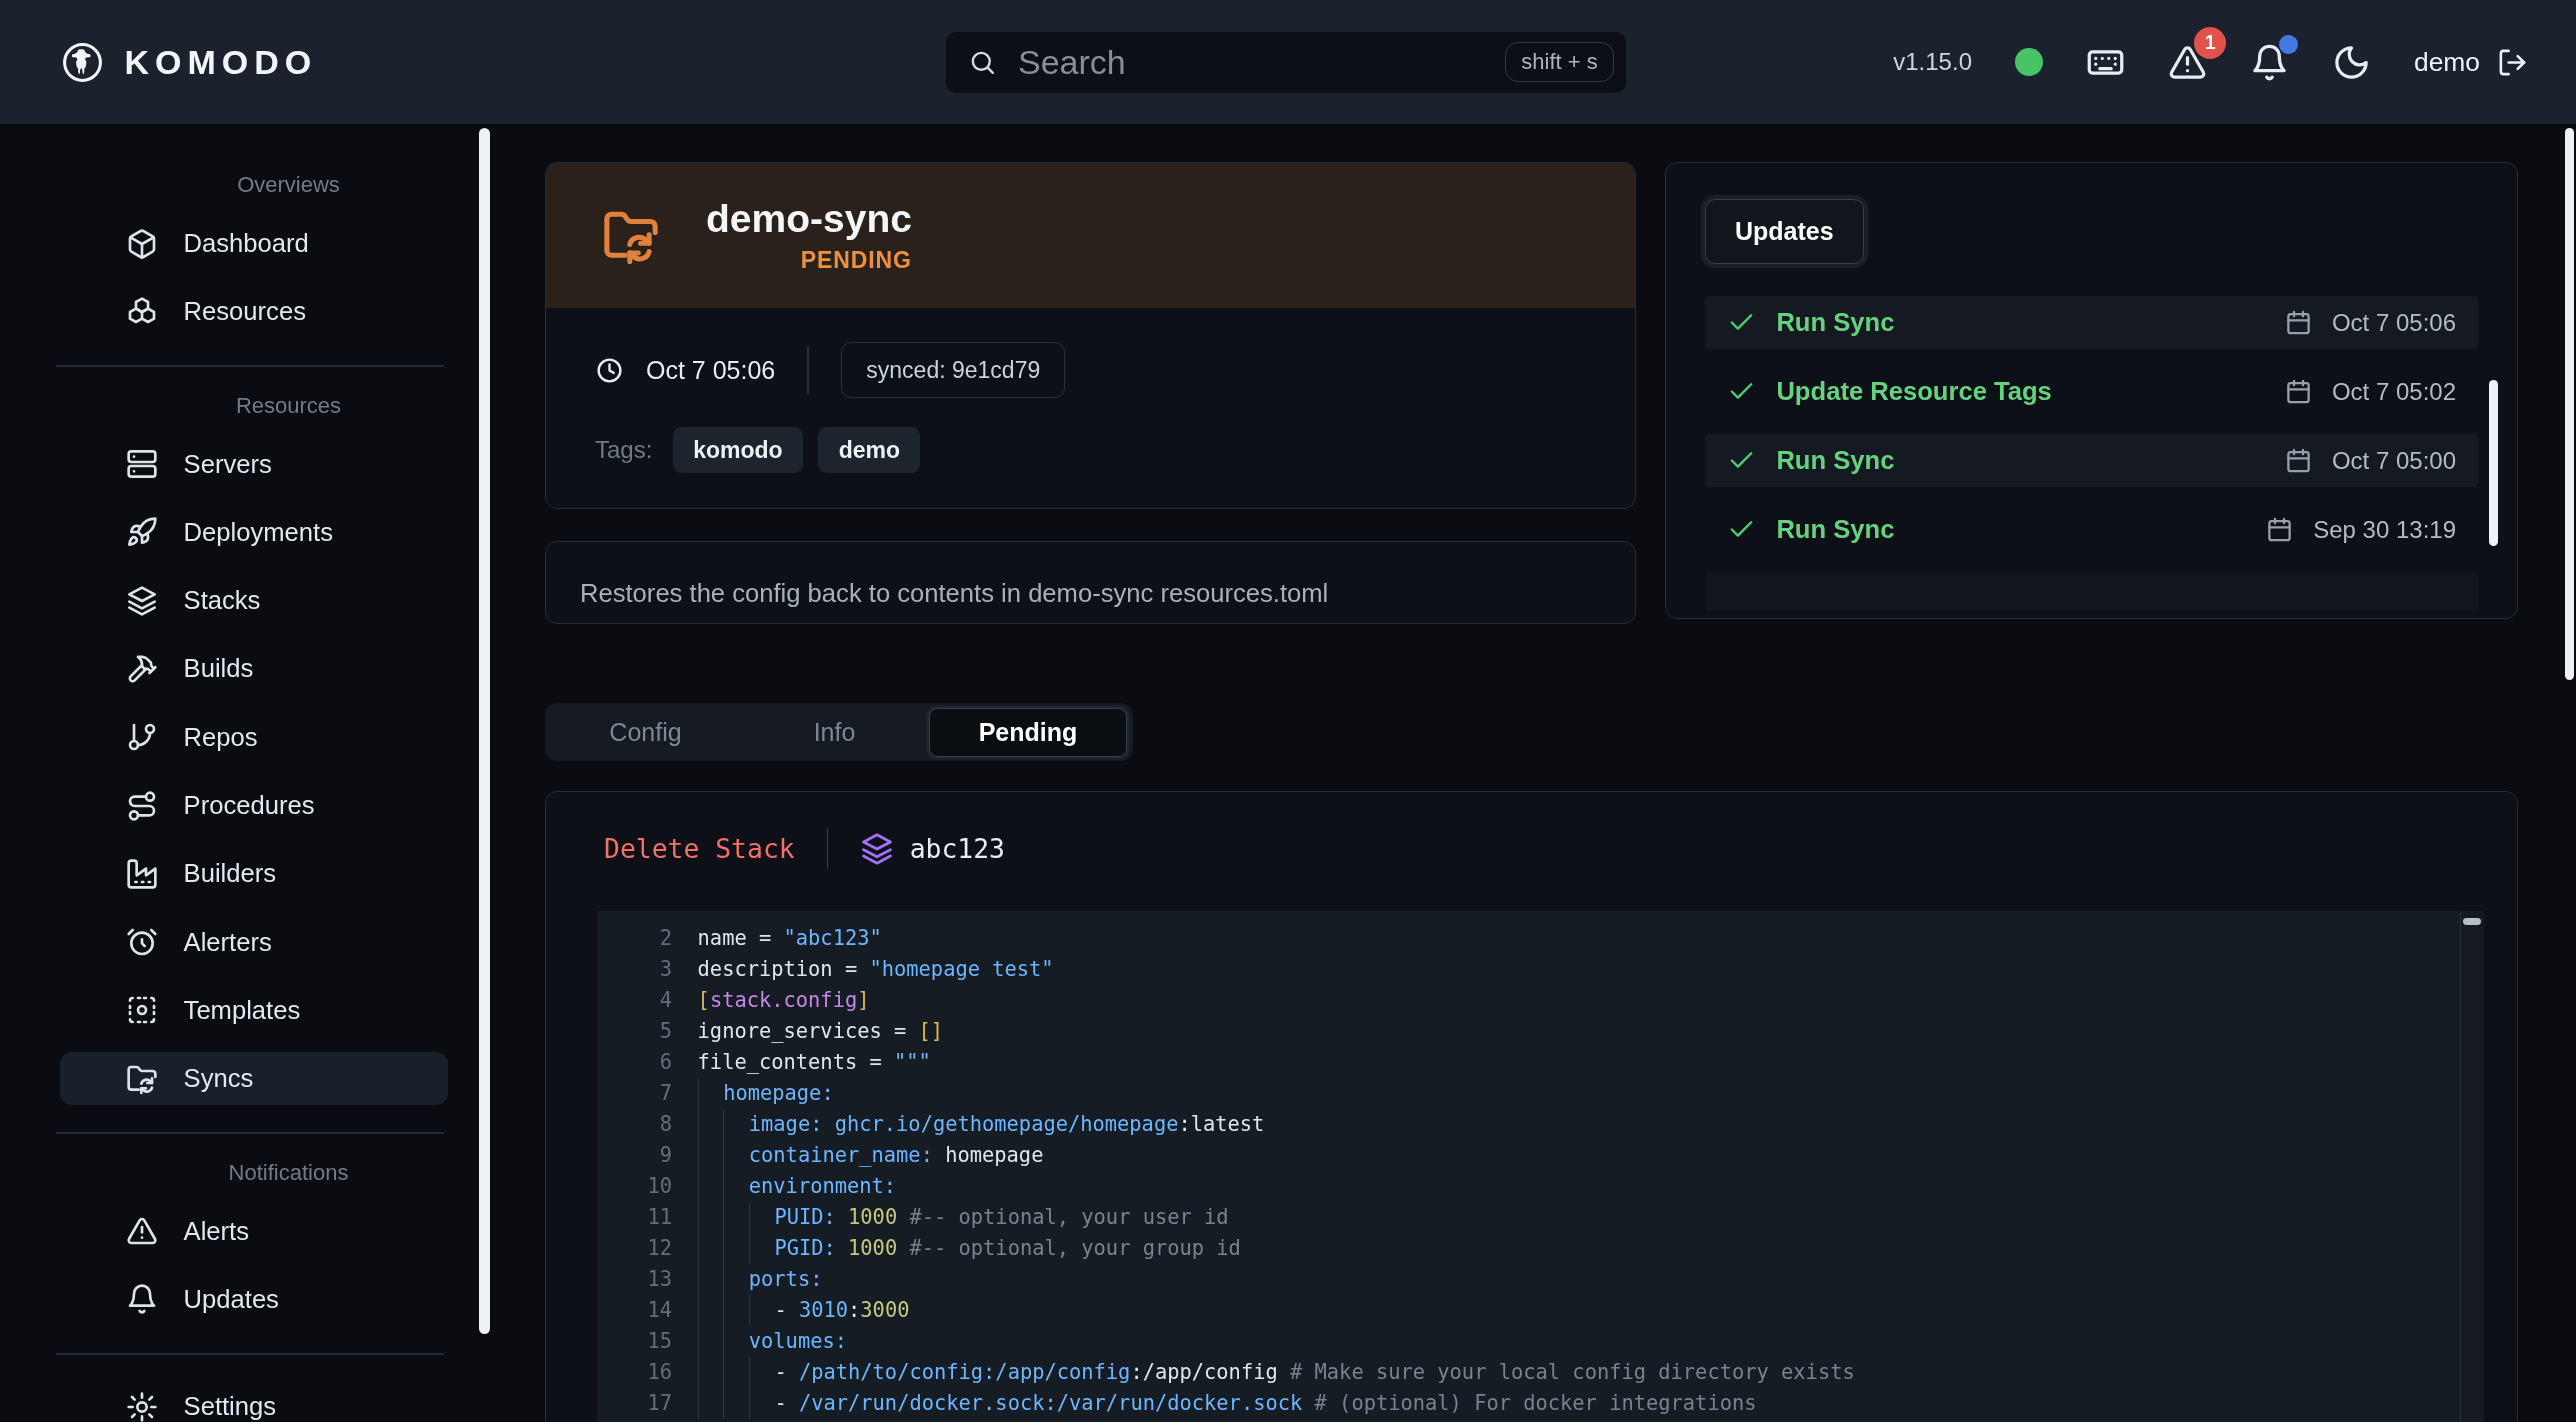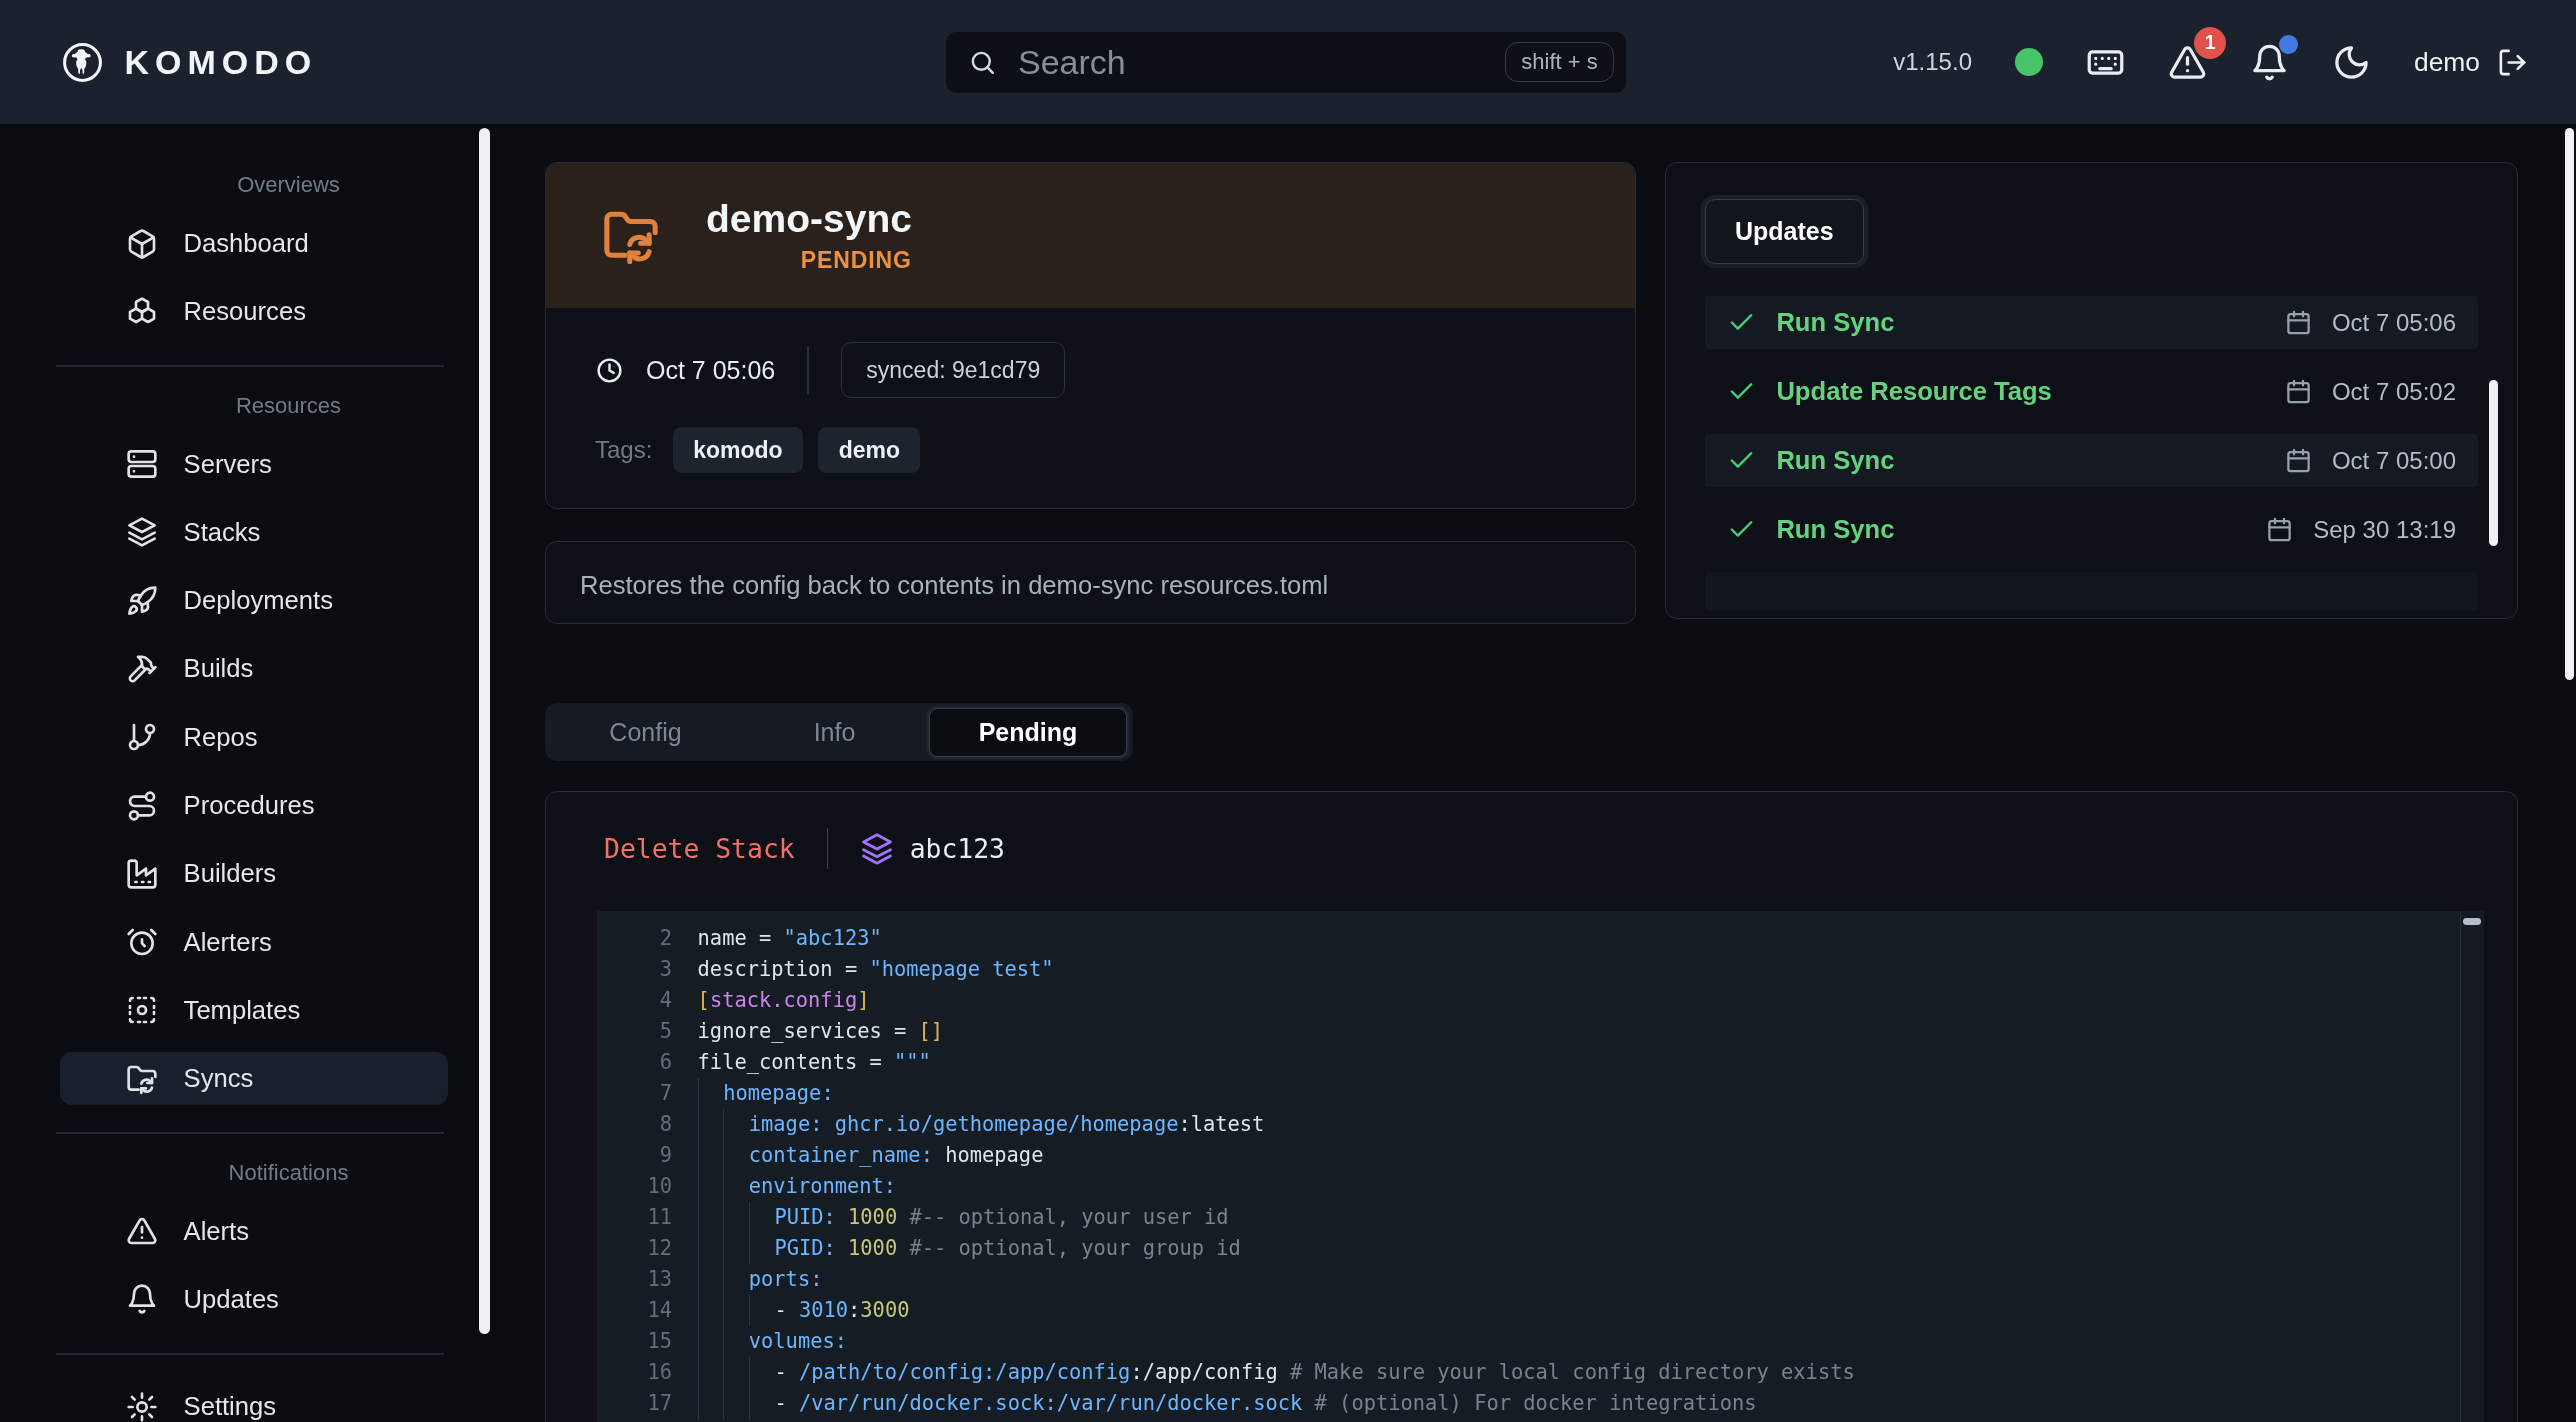--- a/index.html
+++ b/index.html
@@ -53,21 +53,21 @@
   .hc-status{font-size:23px;font-weight:bold;color:#ee9041;margin-top:10.2px;letter-spacing:0.9px;line-height:1;}
   .hc-meta{display:flex;align-items:center;margin:34px 0 0 49px;gap:22px;}
   .hc-meta svg{width:29px;height:29px;color:#e8edf2;}
   .meta-time{font-size:25px;color:#e8edf2;}
   .meta-div{width:1.7px;height:48px;background:#262d38;margin:0 10.2px;}
   .pill{border:1.7px solid #2b323d;border-radius:10.2px;padding:13.6px 24px;font-size:23px;color:#c9d3dd;}
   .hc-tags{display:flex;align-items:center;margin:29px 0 0 49px;gap:20.4px;}
   .tags-label{font-size:24px;color:#717b87;}
   .tag{background:#1e242e;border-radius:8.5px;padding:9.4px 20.4px;font-size:23px;font-weight:600;color:#eef2f6;cursor:pointer;}
 
-  #desc-card{left:545px;top:541px;width:1091px;height:83px;padding:29px 34px;font-size:25.6px;color:#a7b1bc;}
+  #desc-card{left:545px;top:541px;width:1091px;height:83px;padding:37px 34px;font-size:25.6px;color:#a7b1bc;}
 
   #tabs{position:absolute;left:545px;top:703px;height:58px;background:#151a23;border-radius:12px;
         display:inline-flex;align-items:center;padding:0 6px;}
   .tab{min-width:189px;height:46px;display:flex;align-items:center;justify-content:center;
        font-size:25px;color:#7d8795;background:none;border:none;border-radius:8.5px;font-family:inherit;cursor:pointer;}
   .tab.active{background:#0a0d12;border:1.7px solid #39404b;color:#fff;font-weight:600;min-width:198px;height:49px;
               box-shadow:0 0 0 2.6px rgba(125,135,150,.10);}
 
   
   #updates-card{left:1665px;top:162px;width:853px;height:457px;}
@@ -200,37 +200,37 @@
             <rect x="2" y="2.5" width="20" height="8" rx="2"></rect>
             <rect x="2" y="13.5" width="20" height="8" rx="2"></rect>
             <path d="M6 6.5h.01M6 17.5h.01"></path>
           </svg>
         </span>
         <span>Servers</span>
       </div>
       <div class="s-item">
         <span>
           <svg viewBox="0 0 24 24">
-            <path d="m12 2 9.5 5L12 12 2.5 7z"></path>
-            <path d="m2.5 12.5 9.5 5 9.5-5"></path>
-            <path d="m2.5 17 9.5 5 9.5-5"></path>
-          </svg>
-        </span>
-        <span>Stacks</span>
-      </div>
-      <div class="s-item">
-        <span>
-          <svg viewBox="0 0 24 24">
             <path d="M4.5 16.5c-1.5 1.26-2 5-2 5s3.74-.5 5-2c.71-.84.7-2.13-.09-2.91a2.18 2.18 0 0 0-2.91-.09z"></path>
             <path d="m12 15-3-3a22 22 0 0 1 2-3.95A12.88 12.88 0 0 1 22 2c0 2.72-.78 7.5-6 11a22.35 22.35 0 0 1-4 2z"></path>
             <path d="M9 12H4s.55-3.03 2-4c1.62-1.08 5 0 5 0"></path>
             <path d="M12 15v5s3.03-.55 4-2c1.08-1.62 0-5 0-5"></path>
           </svg>
         </span>
         <span>Deployments</span>
+      </div>
+      <div class="s-item">
+        <span>
+          <svg viewBox="0 0 24 24">
+            <path d="m12 2 9.5 5L12 12 2.5 7z"></path>
+            <path d="m2.5 12.5 9.5 5 9.5-5"></path>
+            <path d="m2.5 17 9.5 5 9.5-5"></path>
+          </svg>
+        </span>
+        <span>Stacks</span>
       </div>
       <div class="s-item">
         <span>
           <svg viewBox="0 0 24 24">
             <path d="m15 12-8.5 8.5a2.12 2.12 0 1 1-3-3L12 9"></path>
             <path d="M17.64 15 22 10.64"></path>
             <path d="m20.91 11.7-1.25-1.25c-.6-.6-.93-1.4-.93-2.25v-.86L16.01 4.6a5.56 5.56 0 0 0-3.94-1.64H9l.92.82A6.18 6.18 0 0 1 12 8.4v1.56l2 2h2.47l2.26 1.91"></path>
           </svg>
         </span>
         <span>Builds</span>

